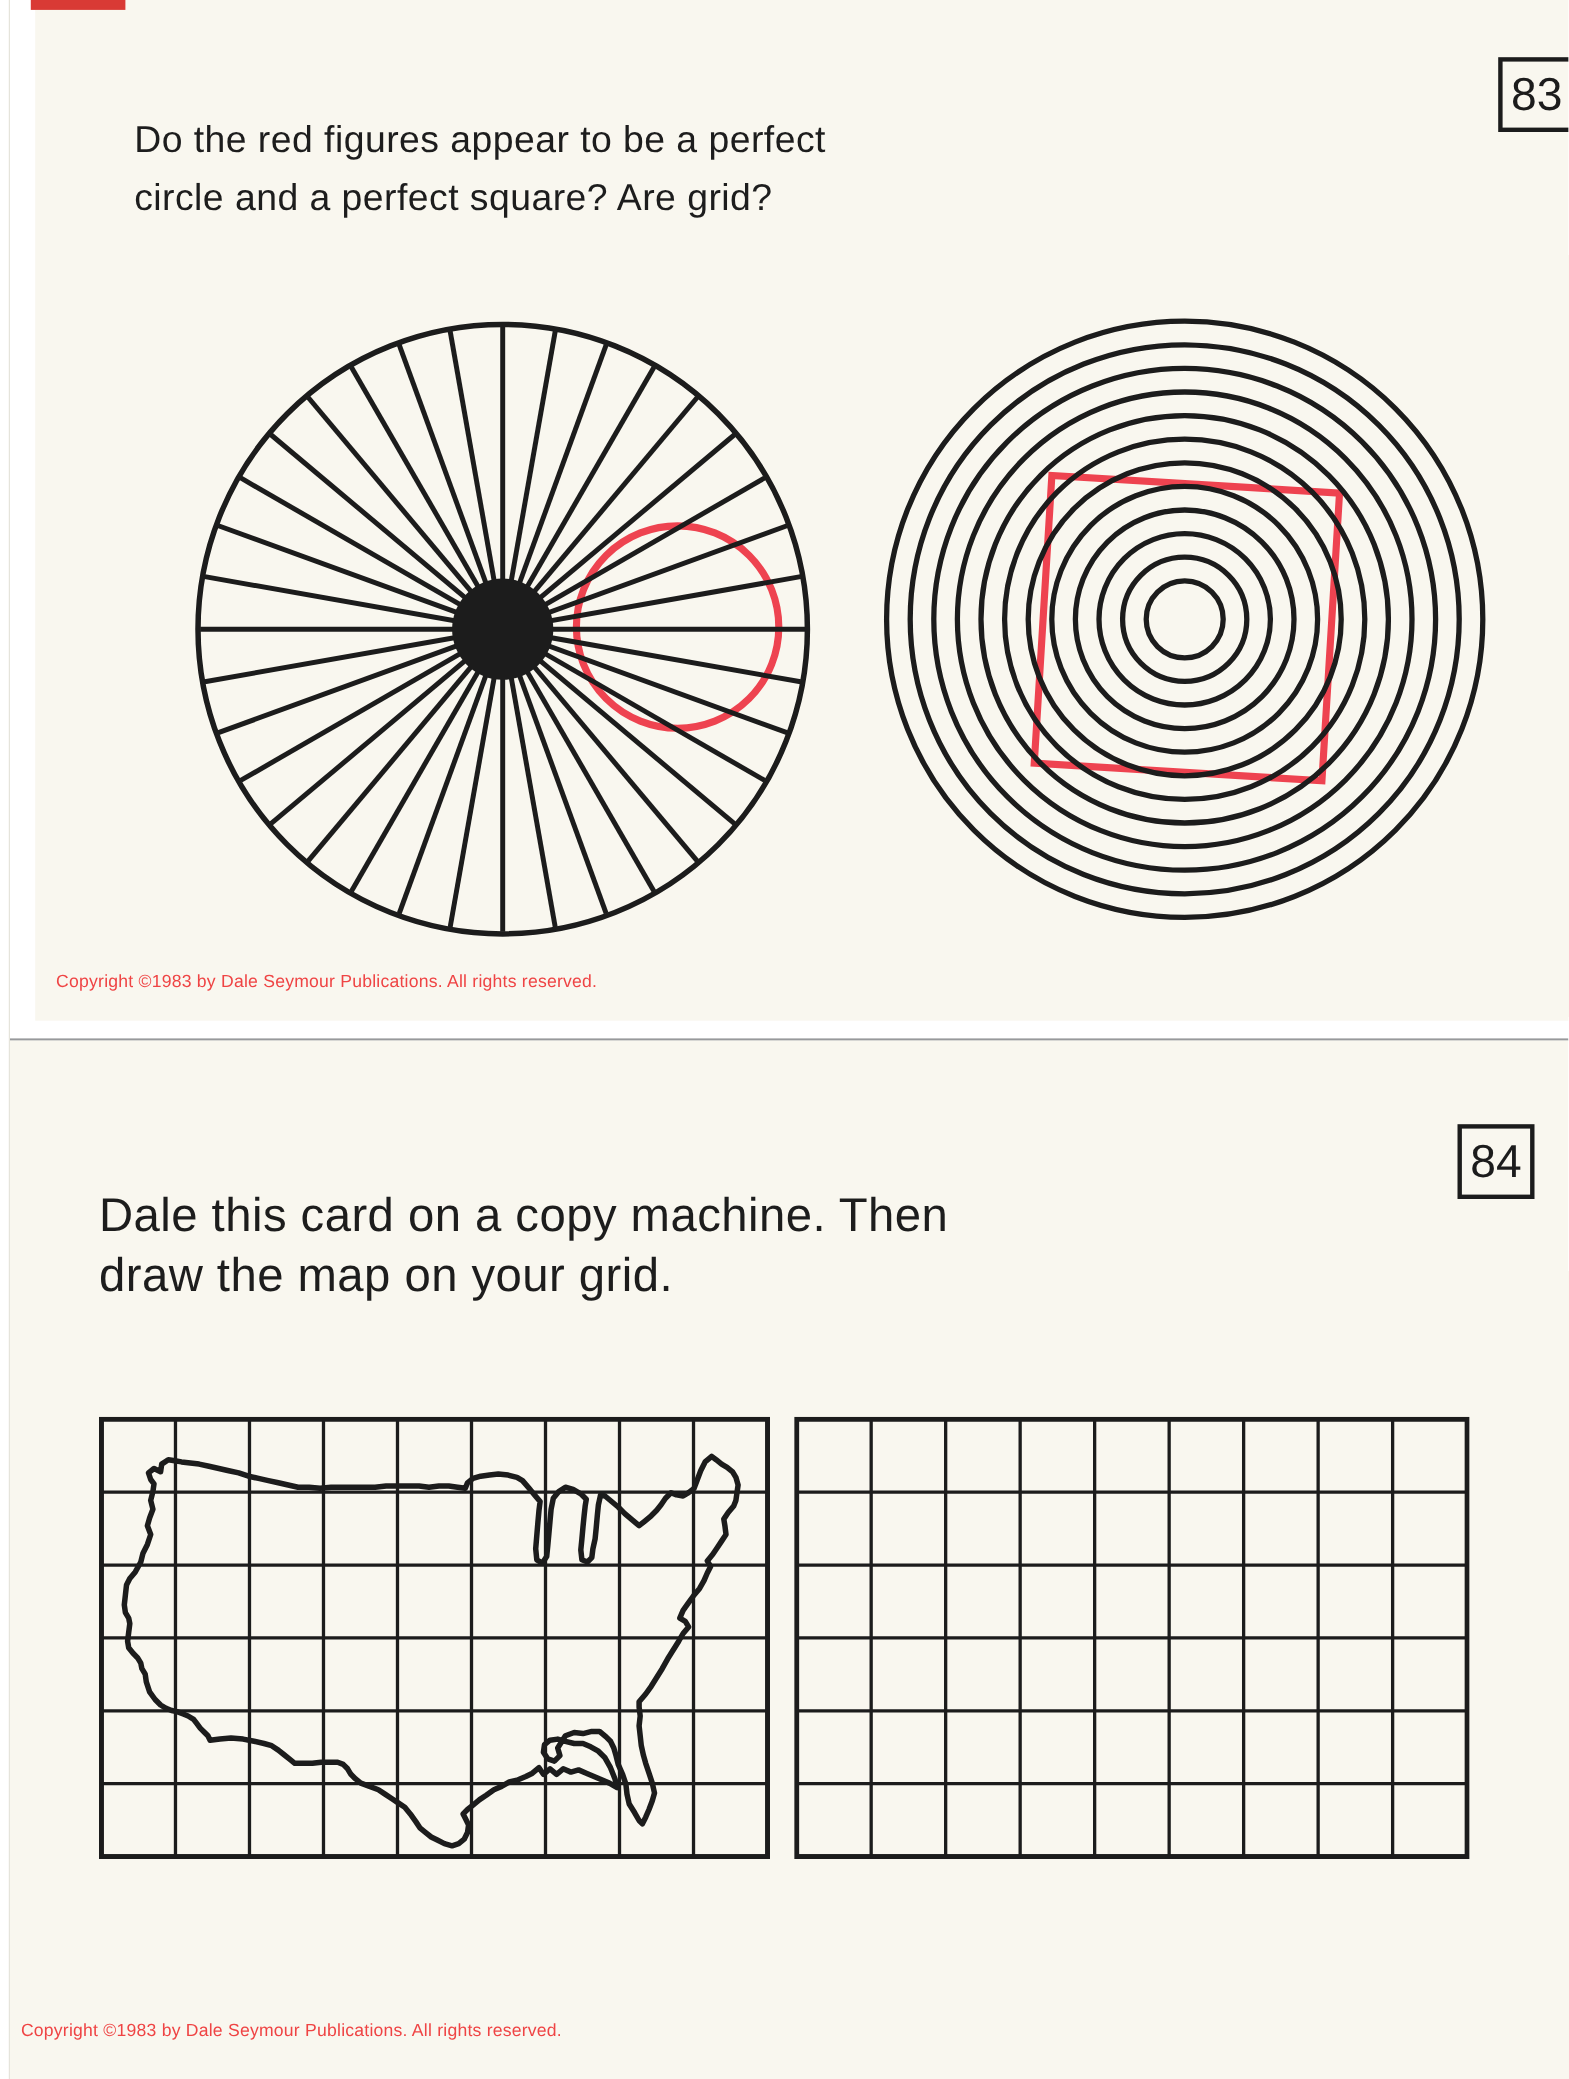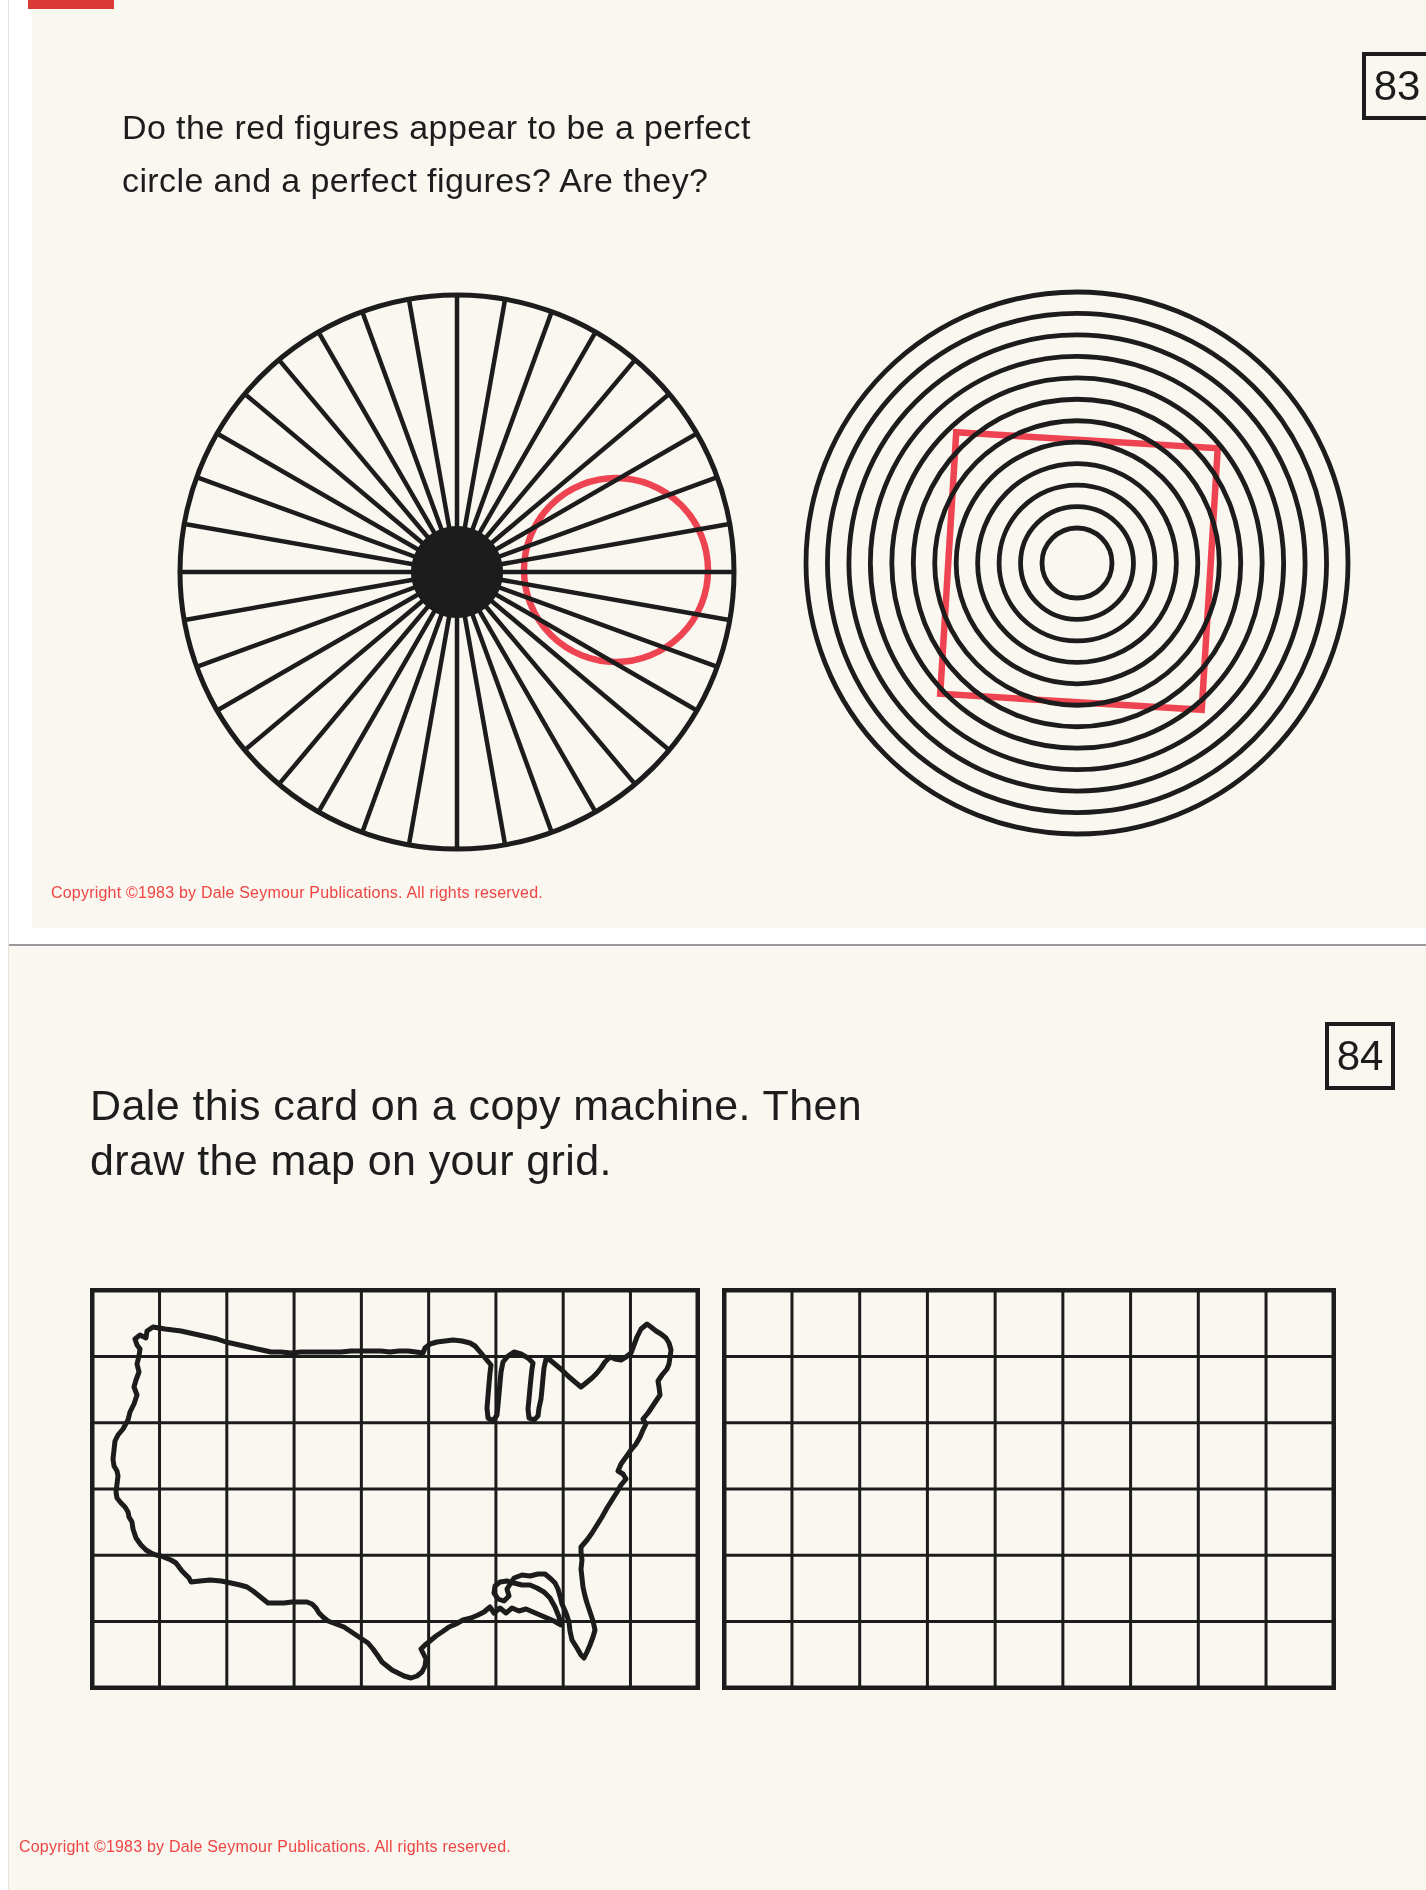--- a/index.html
+++ b/index.html
@@ -32,21 +32,21 @@
 <body>
 
 <div id="page">
 
   <div class="card" id="card83">
     <div class="number-badge" id="badge83">
       <span>83</span>
     </div>
     <div class="card-title" id="title83">
       <div>Do the red figures appear to be a perfect</div>
-      <div>circle and a perfect figures? Are they?</div>
+      <div>circle and a perfect square? Are grid?</div>
     </div>
 
     <svg id="wheel-svg" class="fig" width="600" height="600" viewBox="0 0 600 600">
         <circle cx="459" cy="298" r="92" fill="none" stroke="#ee4350" stroke-width="6.5"></circle>
         <line x1="300" y1="300" x2="575" y2="300" stroke="#1c1c1c" stroke-width="4.5"></line>
         <line x1="300" y1="300" x2="570.8221320783572" y2="347.75324885840587" stroke="#1c1c1c" stroke-width="4.5"></line>
         <line x1="300" y1="300" x2="558.4154707161249" y2="394.0555394145589" stroke="#1c1c1c" stroke-width="4.5"></line>
         <line x1="300" y1="300" x2="538.1569860407207" y2="437.5" stroke="#1c1c1c" stroke-width="4.5"></line>
         <line x1="300" y1="300" x2="510.6622218577189" y2="476.7665926637983" stroke="#1c1c1c" stroke-width="4.5"></line>
         <line x1="300" y1="300" x2="476.7665926637983" y2="510.6622218577189" stroke="#1c1c1c" stroke-width="4.5"></line>

